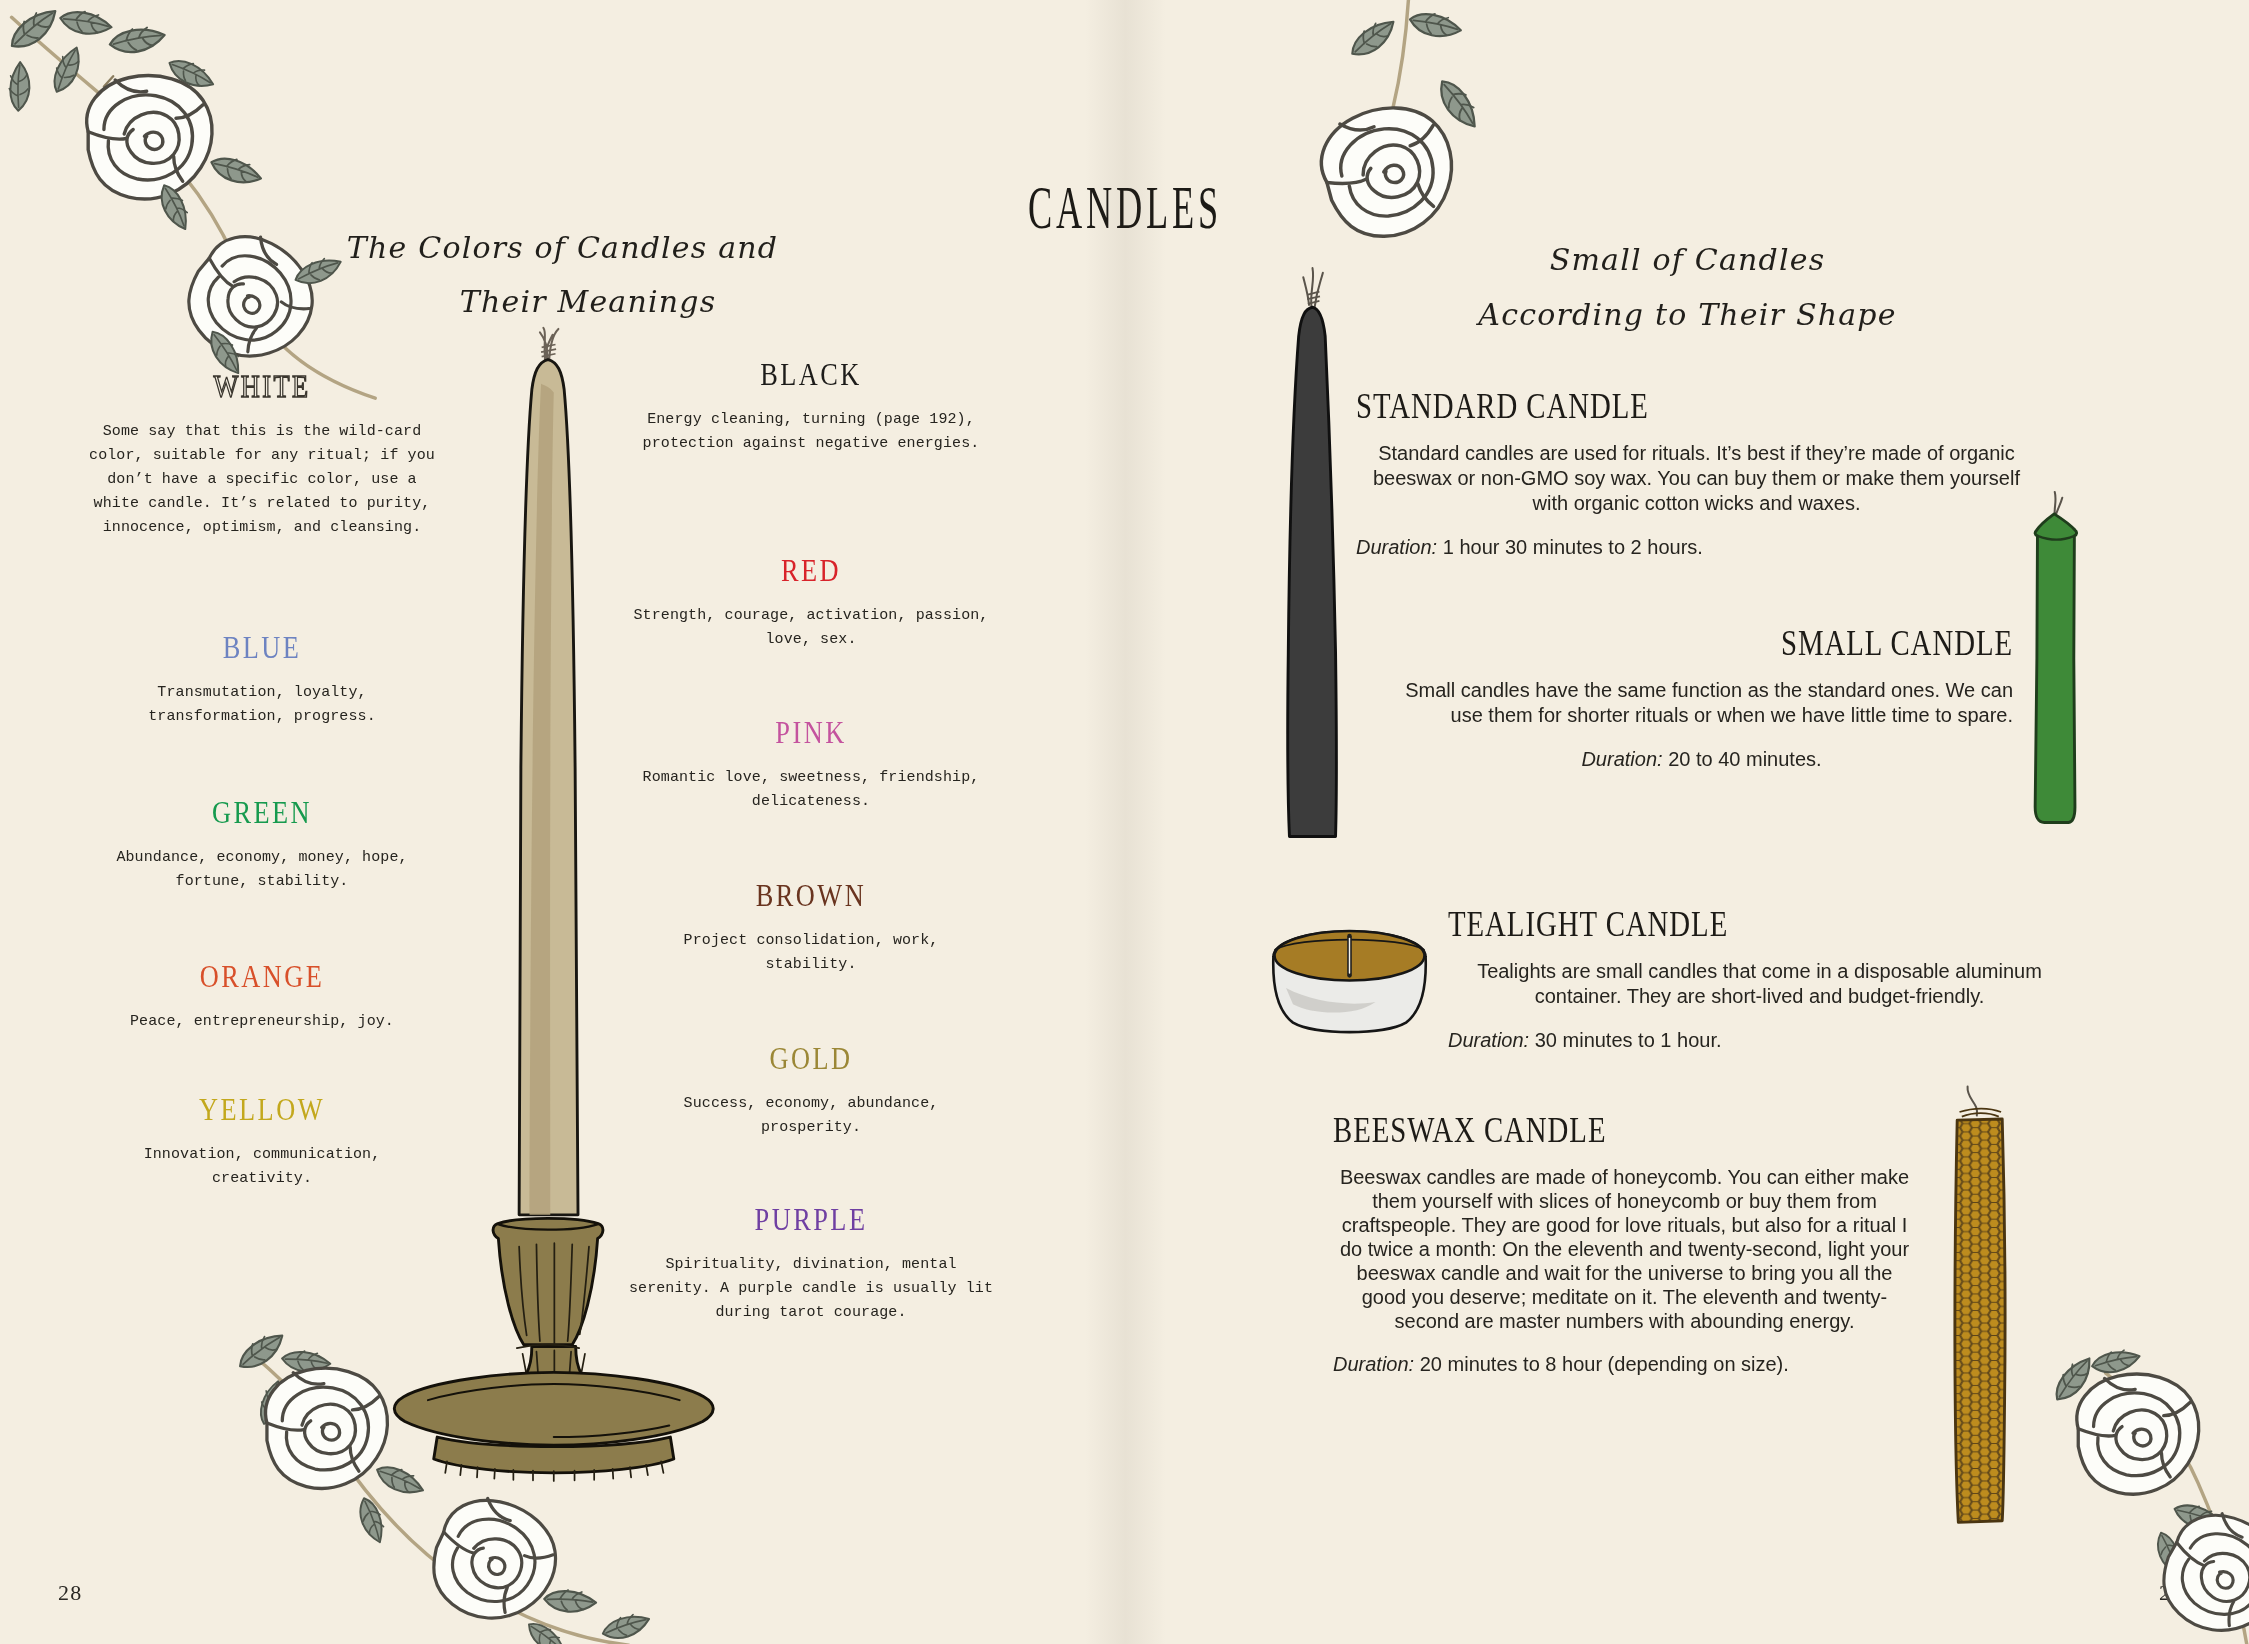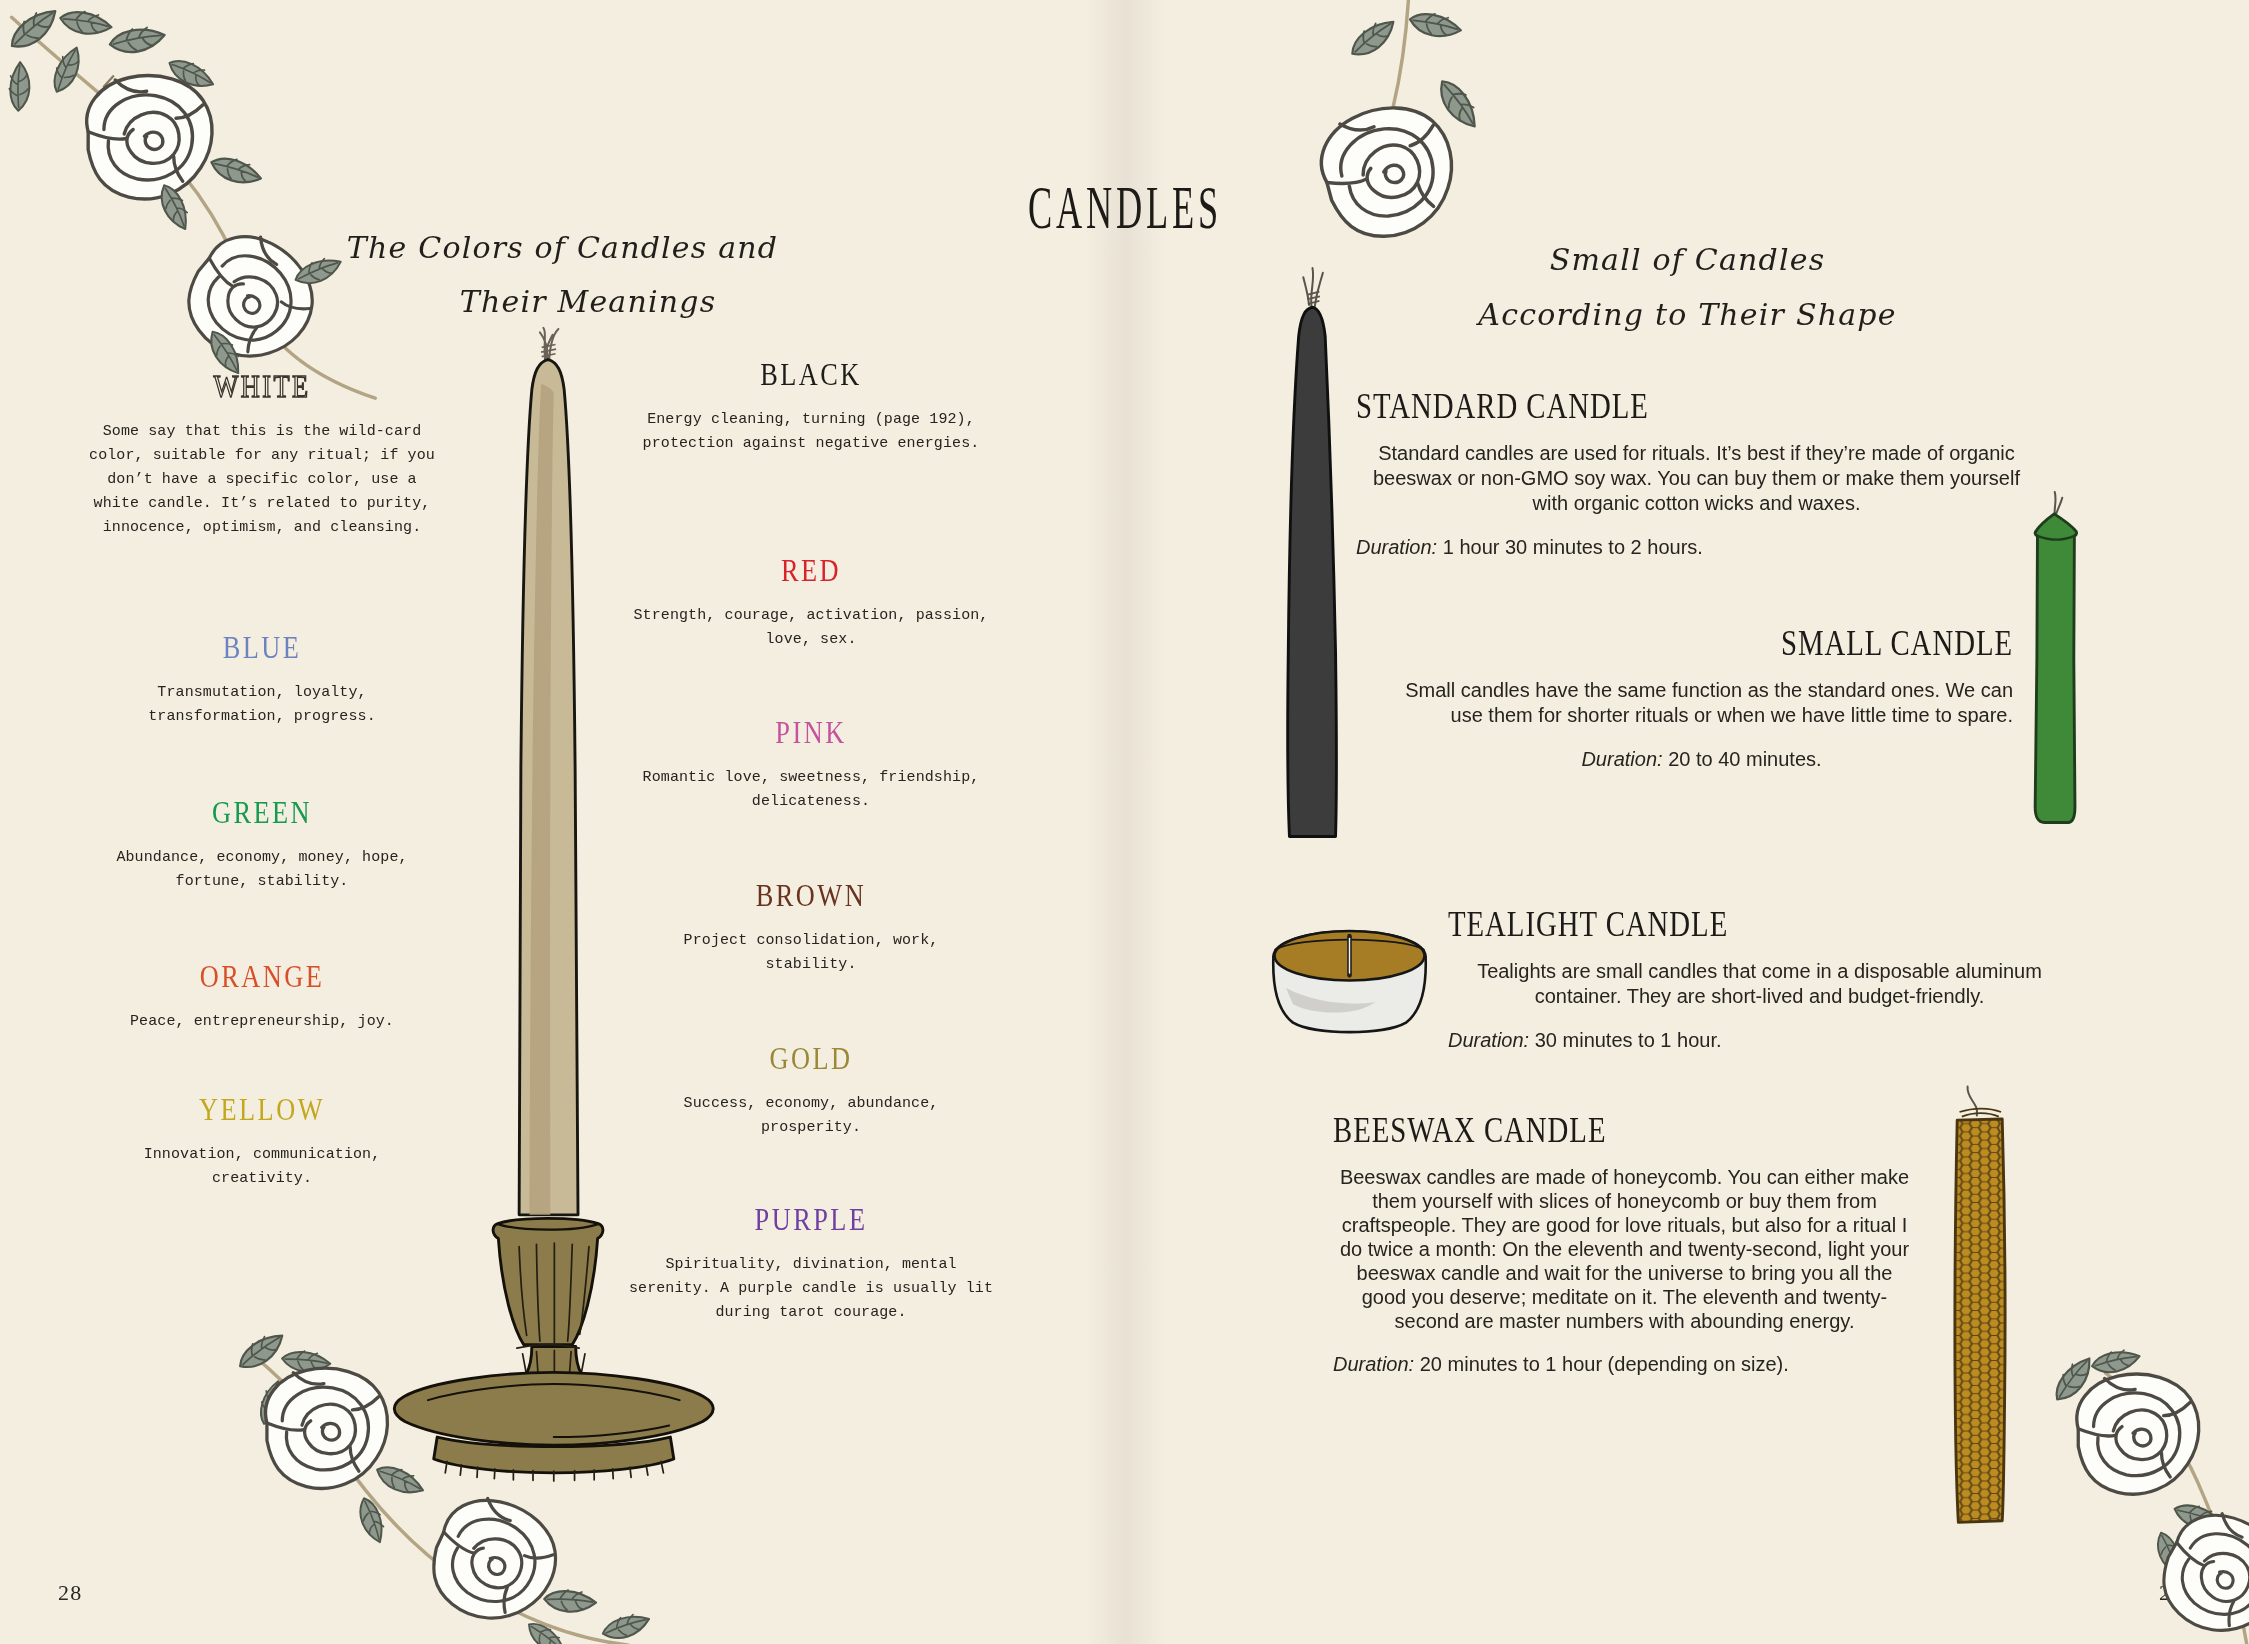--- a/index.html
+++ b/index.html
@@ -192,21 +192,21 @@
 
     <div class="type-section al" style="left:1448px;top:903px;width:623px">
       <h2 class="type-heading">TEALIGHT CANDLE</h2>
       <p class="type-body">Tealights are small candles that come in a disposable aluminum container. They are short-lived and budget-friendly.</p>
       <p class="duration"><span class="dur-label">Duration:</span> <span>30 minutes to 1 hour.</span></p>
     </div>
 
     <div class="type-section al" style="left:1333px;top:1109px;width:583px">
       <h2 class="type-heading">BEESWAX CANDLE</h2>
       <p class="type-body" style="line-height:24px">Beeswax candles are made of honeycomb. You can either make them yourself with slices of honeycomb or buy them from craftspeople. They are good for love rituals, but also for a ritual I do twice a month: On the eleventh and twenty-second, light your beeswax candle and wait for the universe to bring you all the good you deserve; meditate on it. The eleventh and twenty-second are master numbers with abounding energy.</p>
-      <p class="duration"><span class="dur-label">Duration:</span> <span>20 minutes to 1 hour (depending on size).</span></p>
+      <p class="duration"><span class="dur-label">Duration:</span> <span>20 minutes to 8 hour (depending on size).</span></p>
     </div>
 
     <div class="illus" style="left:1272px;top:260px">
       <svg width="81" height="588" viewBox="0 0 140 1020">
         <g>
           <path d="M68,80 C66,52 74,36 70,14 M74,80 C78,50 84,38 88,22 M64,78 C62,58 58,46 54,30" stroke="#5a544b" stroke-width="3.5" fill="none" stroke-linecap="round"></path>
           <path d="M62,60 L82,55 M61,68 L83,63 M62,76 L82,71" stroke="#5a544b" stroke-width="3" fill="none"></path>
         </g>
         <path d="M70,82 C58,84 50,96 46,132 C36,262 30,480 28,680 C26,830 27,932 30,1000 L110,1000 C112,932 112,830 110,680 C106,480 98,262 92,132 C88,96 80,84 70,82 Z" fill="#3c3c3c" stroke="#101010" stroke-width="5" stroke-linejoin="round"></path>
       </svg>

